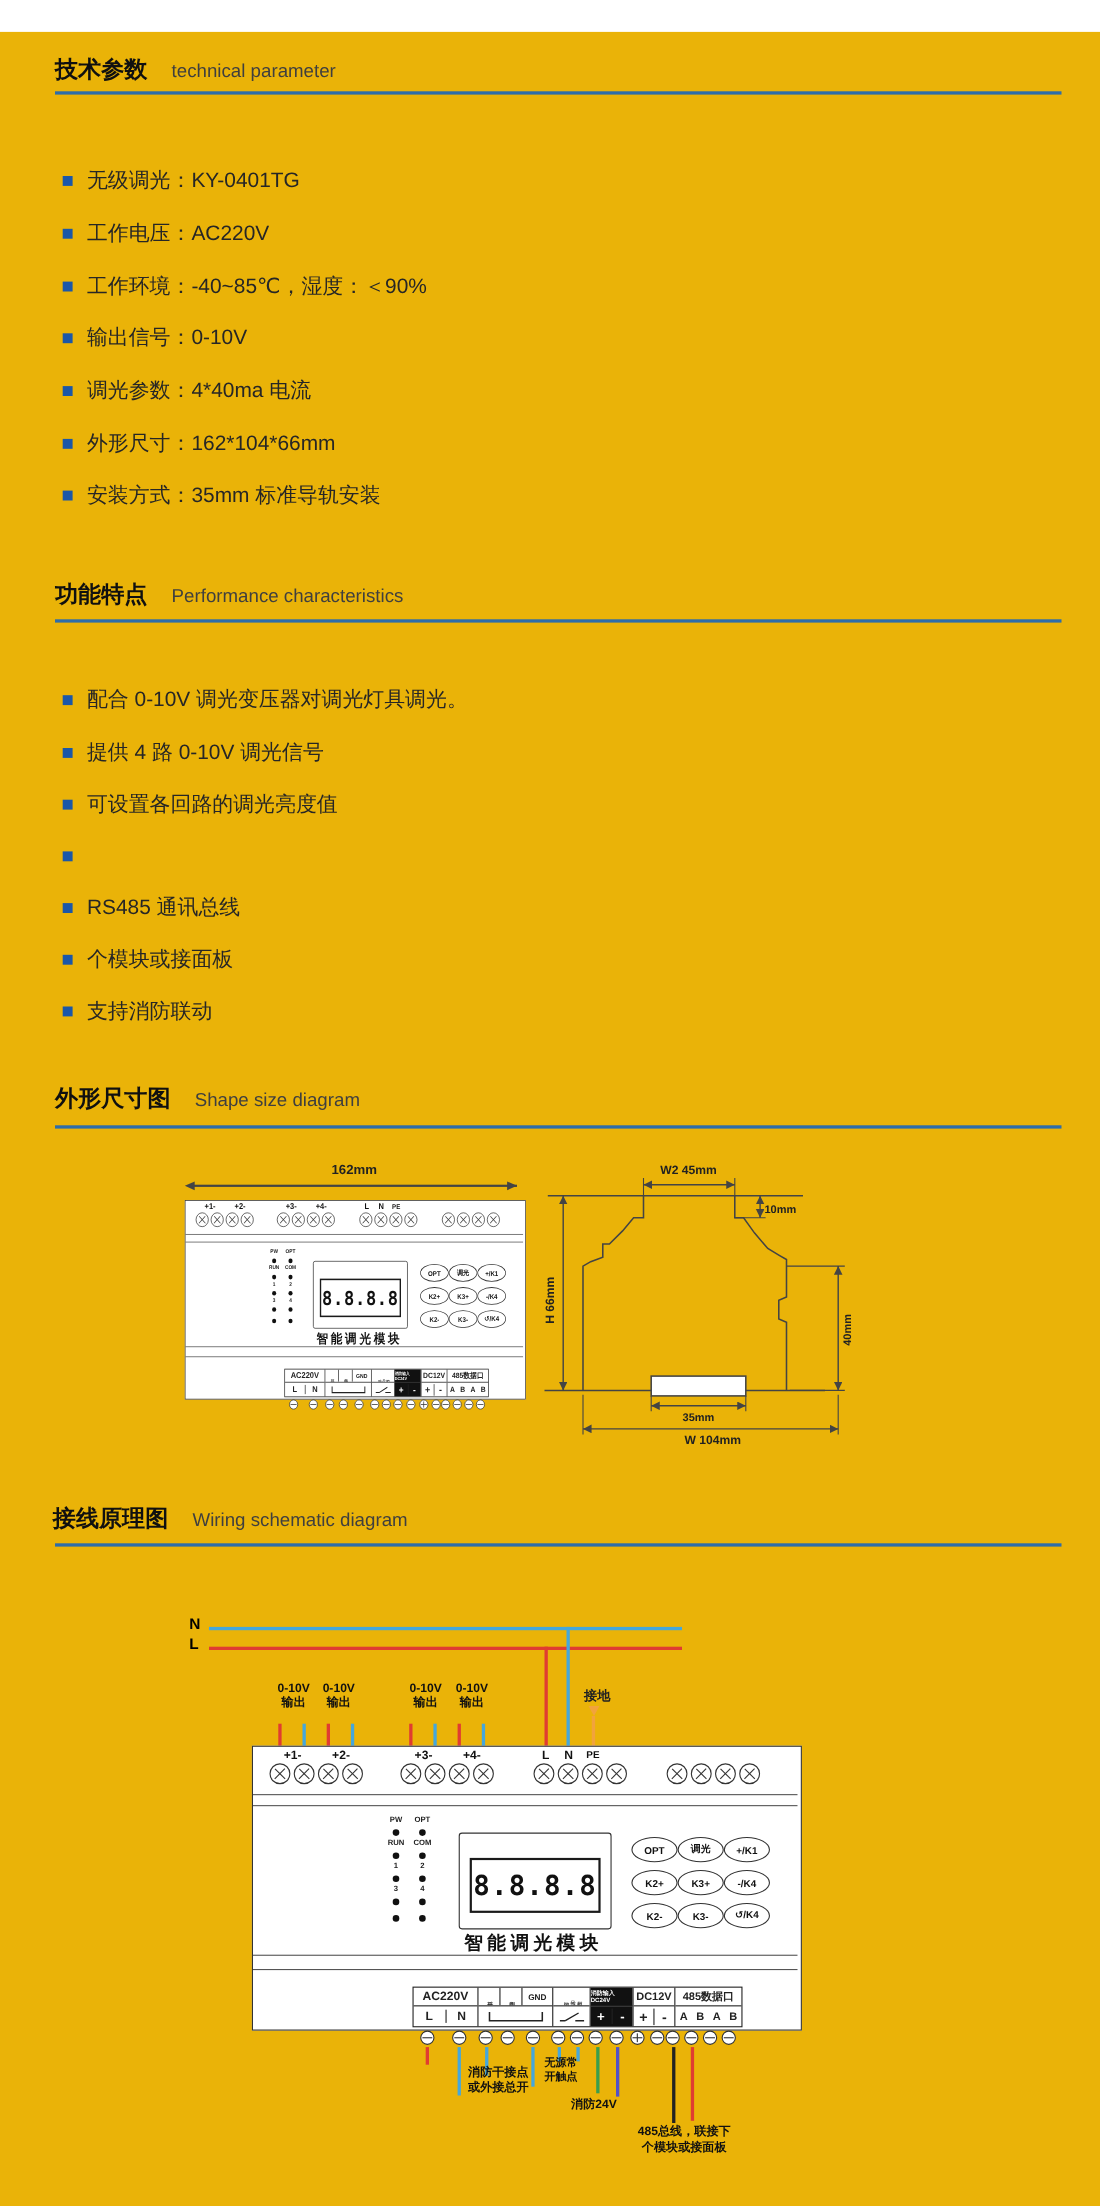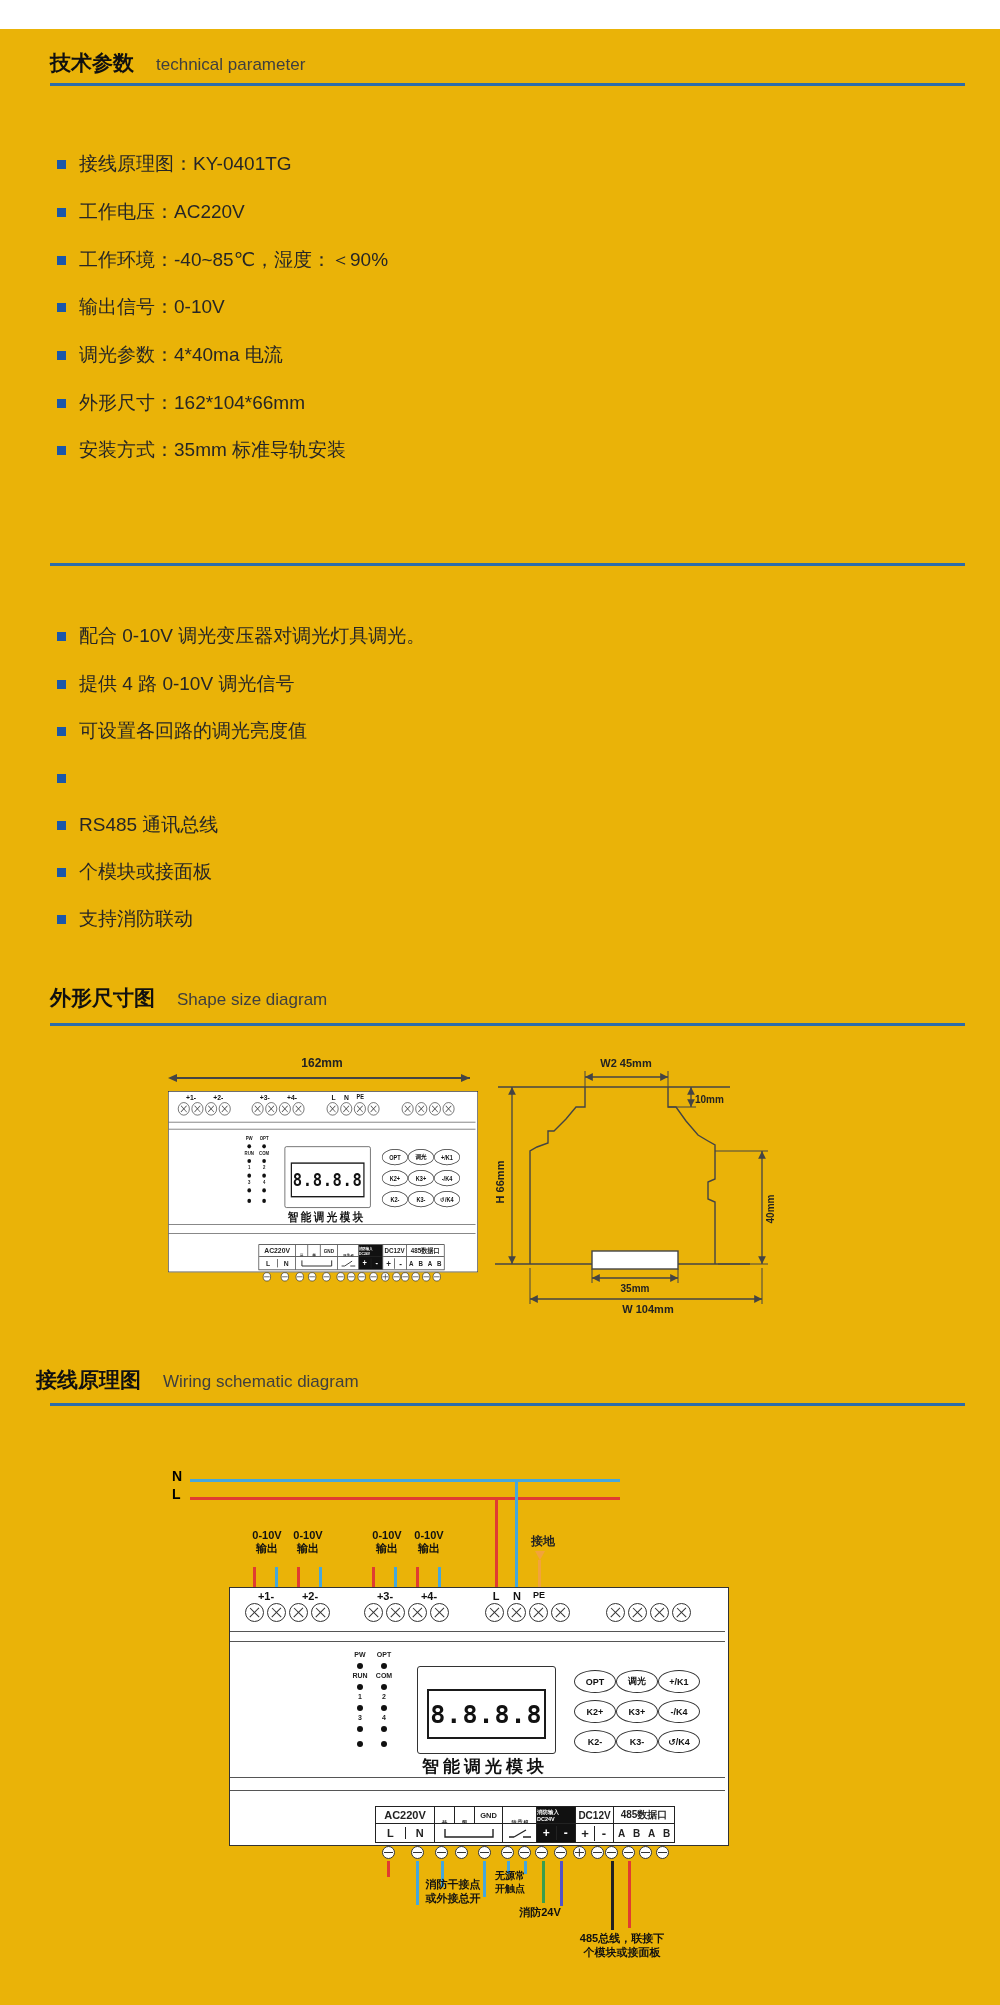--- a/index.html
+++ b/index.html
@@ -81,34 +81,37 @@
 <body>
 
 <div class="canvas">
 
   <div class="abs" style="left:50px;top:20px">
     <span class="sec-zh">技术参数</span><span class="sec-en">technical parameter</span>
   </div>
   <div class="abs rule" style="left:50px;top:54px;width:915px"></div>
 
   <div class="abs bullet" style="left:57px;top:131px"></div>
-  <div class="abs item" style="left:79px;top:122px">接线原理图：KY-0401TG</div>
+  <div class="abs item" style="left:79px;top:122px">无级调光：KY-0401TG</div>
   <div class="abs bullet" style="left:57px;top:179px"></div>
   <div class="abs item" style="left:79px;top:170px">工作电压：AC220V</div>
   <div class="abs bullet" style="left:57px;top:227px"></div>
   <div class="abs item" style="left:79px;top:218px">工作环境：-40~85℃，湿度：＜90%</div>
   <div class="abs bullet" style="left:57px;top:274px"></div>
   <div class="abs item" style="left:79px;top:265px">输出信号：0-10V</div>
   <div class="abs bullet" style="left:57px;top:322px"></div>
   <div class="abs item" style="left:79px;top:313px">调光参数：4*40ma 电流</div>
   <div class="abs bullet" style="left:57px;top:370px"></div>
   <div class="abs item" style="left:79px;top:361px">外形尺寸：162*104*66mm</div>
   <div class="abs bullet" style="left:57px;top:417px"></div>
   <div class="abs item" style="left:79px;top:408px">安装方式：35mm 标准导轨安装</div>
 
+  <div class="abs" style="left:50px;top:497px">
+    <span class="sec-zh">功能特点</span><span class="sec-en">Performance characteristics</span>
+  </div>
   <div class="abs rule" style="left:50px;top:534px;width:915px"></div>
 
   <div class="abs bullet" style="left:57px;top:603px"></div>
   <div class="abs item" style="left:79px;top:594px">配合 0-10V 调光变压器对调光灯具调光。</div>
   <div class="abs bullet" style="left:57px;top:651px"></div>
   <div class="abs item" style="left:79px;top:642px">提供 4 路 0-10V 调光信号</div>
   <div class="abs bullet" style="left:57px;top:698px"></div>
   <div class="abs item" style="left:79px;top:689px">可设置各回路的调光亮度值</div>
   <div class="abs bullet" style="left:57px;top:745px"></div>
   <div class="abs bullet" style="left:57px;top:792px"></div>
@@ -286,21 +289,21 @@
     <line x1="272" y1="104" x2="272" y2="217" stroke="#444" stroke-width="1.3" marker-start="url(#ar)" marker-end="url(#ar)"></line>
     <text x="284" y="162" font-size="10" text-anchor="middle" transform="rotate(-90 284 162)">40mm</text>
     <path d="M102,222 V236 M188,222 V236" stroke="#444" stroke-width="1"></path>
     <line x1="102" y1="231" x2="188" y2="231" stroke="#444" stroke-width="1.3" marker-start="url(#ar)" marker-end="url(#ar)"></line>
     <text x="145" y="245" font-size="10" text-anchor="middle">35mm</text>
     <path d="M40,221 V257 M272,221 V257" stroke="#444" stroke-width="1"></path>
     <line x1="40" y1="252" x2="272" y2="252" stroke="#444" stroke-width="1.3" marker-start="url(#ar)" marker-end="url(#ar)"></line>
     <text x="158" y="266" font-size="11" text-anchor="middle">W 104mm</text>
   </svg>
 
-  <div class="abs" style="left:36px;top:1337px">
+  <div class="abs" style="left:48px;top:1337px">
     <span class="sec-zh">接线原理图</span><span class="sec-en">Wiring schematic diagram</span>
   </div>
   <div class="abs rule" style="left:50px;top:1374px;width:915px"></div>
 
   <div class="abs buslab" style="left:172px;top:1439px">N</div>
   <div class="abs w-neutral" style="left:190px;top:1450px;width:430px;height:3px"></div>
   <div class="abs buslab" style="left:172px;top:1457px">L</div>
   <div class="abs w-live" style="left:190px;top:1468px;width:430px;height:3px"></div>
   <div class="abs wire w-live" style="left:495px;top:1468px;height:116px"></div>
   <div class="abs wire w-neutral" style="left:515px;top:1450px;height:134px"></div>

